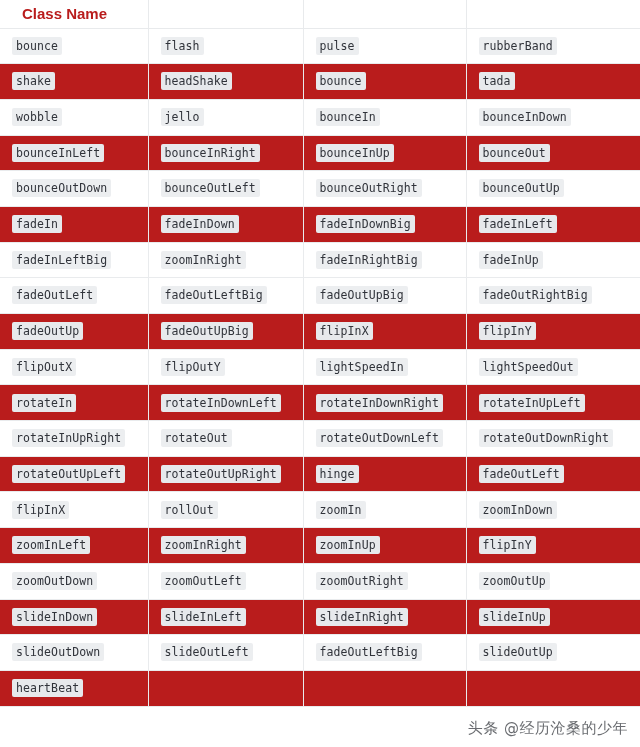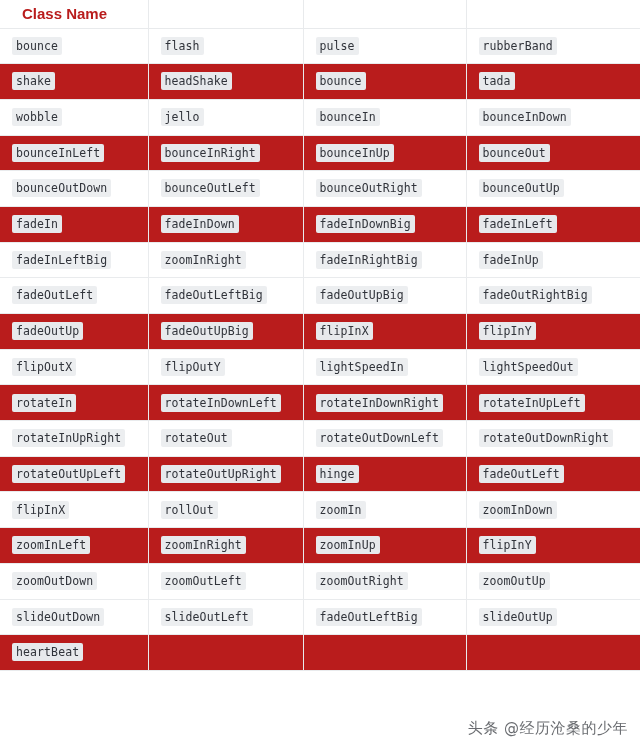--- a/index.html
+++ b/index.html
@@ -207,20 +207,26 @@
         <td><span class="code">zoomInRight</span></td>
         <td><span class="code">zoomInUp</span></td>
         <td><span class="code">flipInY</span></td>
       </tr>
       <tr class="plain">
         <td><span class="code">zoomOutDown</span></td>
         <td><span class="code">zoomOutLeft</span></td>
         <td><span class="code">zoomOutRight</span></td>
         <td><span class="code">zoomOutUp</span></td>
       </tr>
+      <tr class="stripe">
+        <td><span class="code">slideInDown</span></td>
+        <td><span class="code">slideInLeft</span></td>
+        <td><span class="code">slideInRight</span></td>
+        <td><span class="code">slideInUp</span></td>
+      </tr>
       <tr class="plain">
         <td><span class="code">slideOutDown</span></td>
         <td><span class="code">slideOutLeft</span></td>
         <td><span class="code">fadeOutLeftBig</span></td>
         <td><span class="code">slideOutUp</span></td>
       </tr>
       <tr class="stripe">
         <td><span class="code">heartBeat</span></td>
         <td><span class="code empty"></span></td>
         <td><span class="code empty"></span></td>

